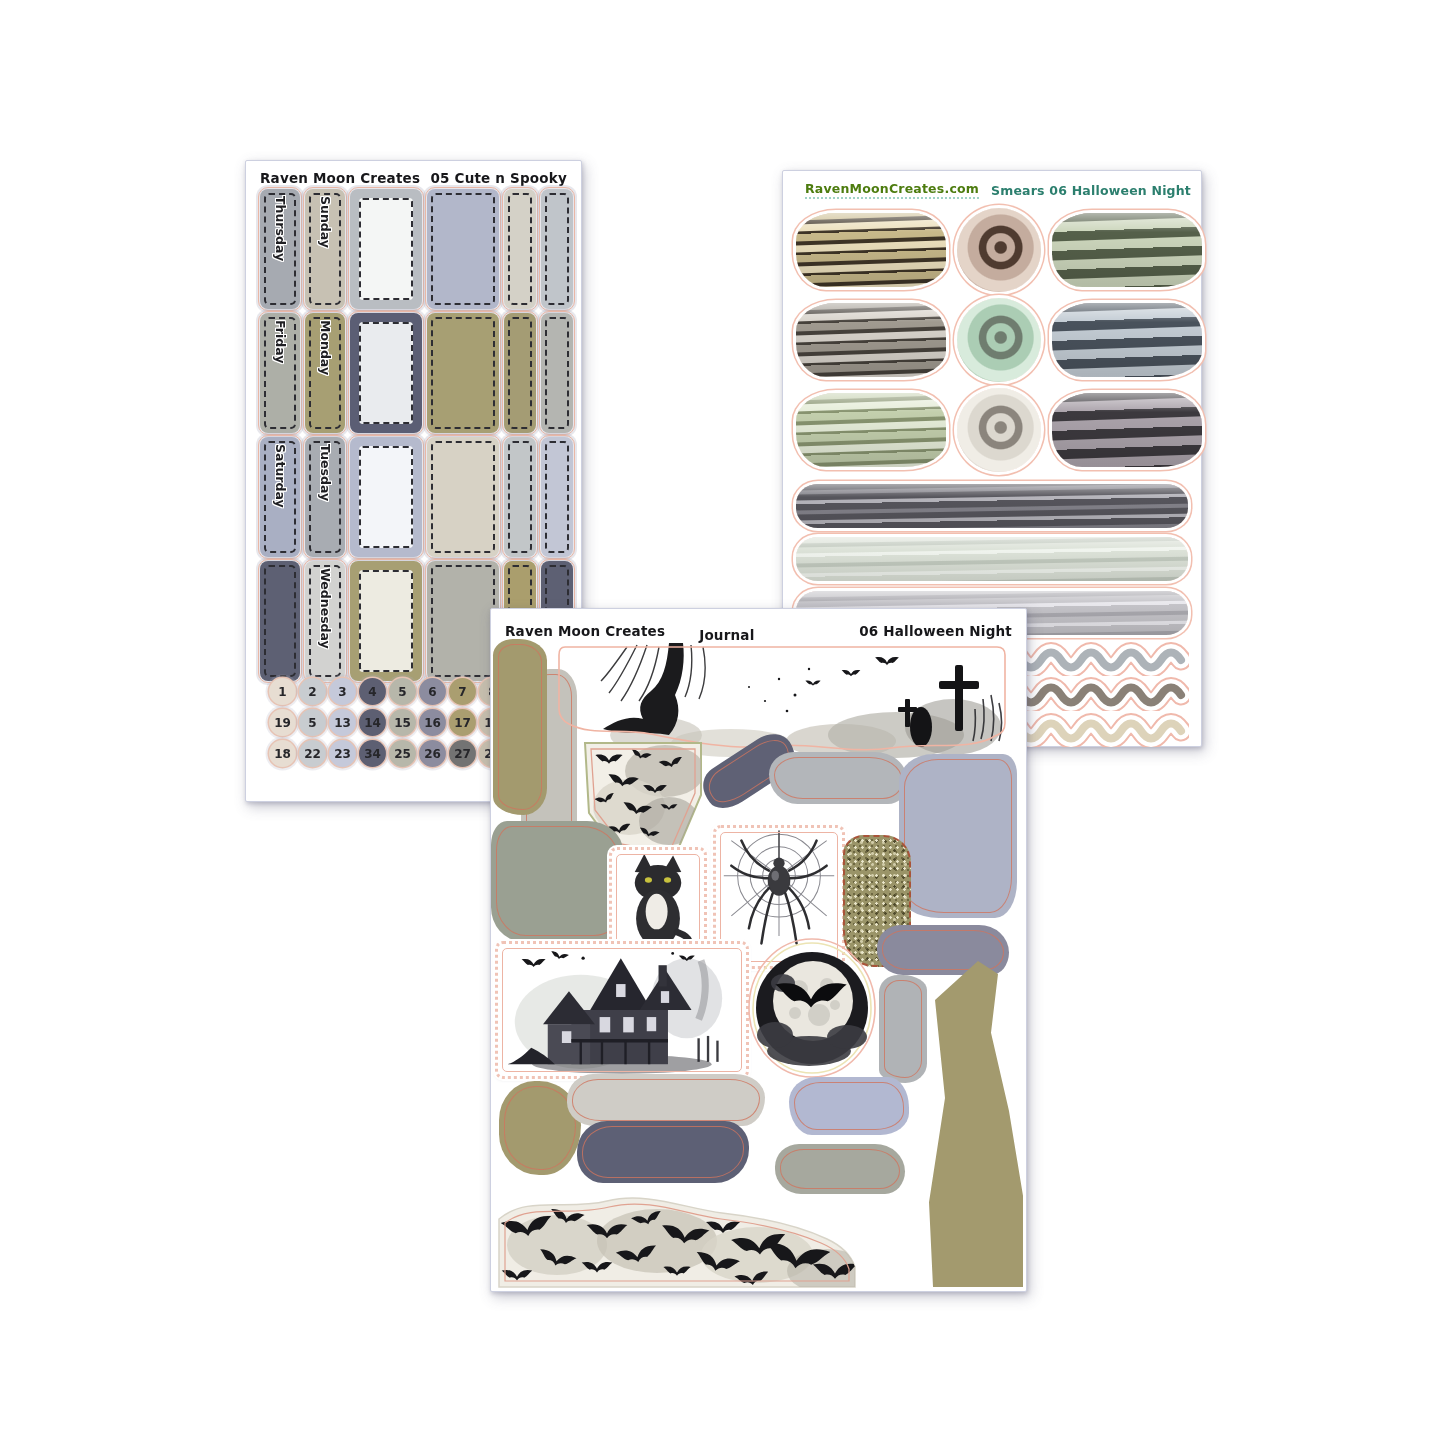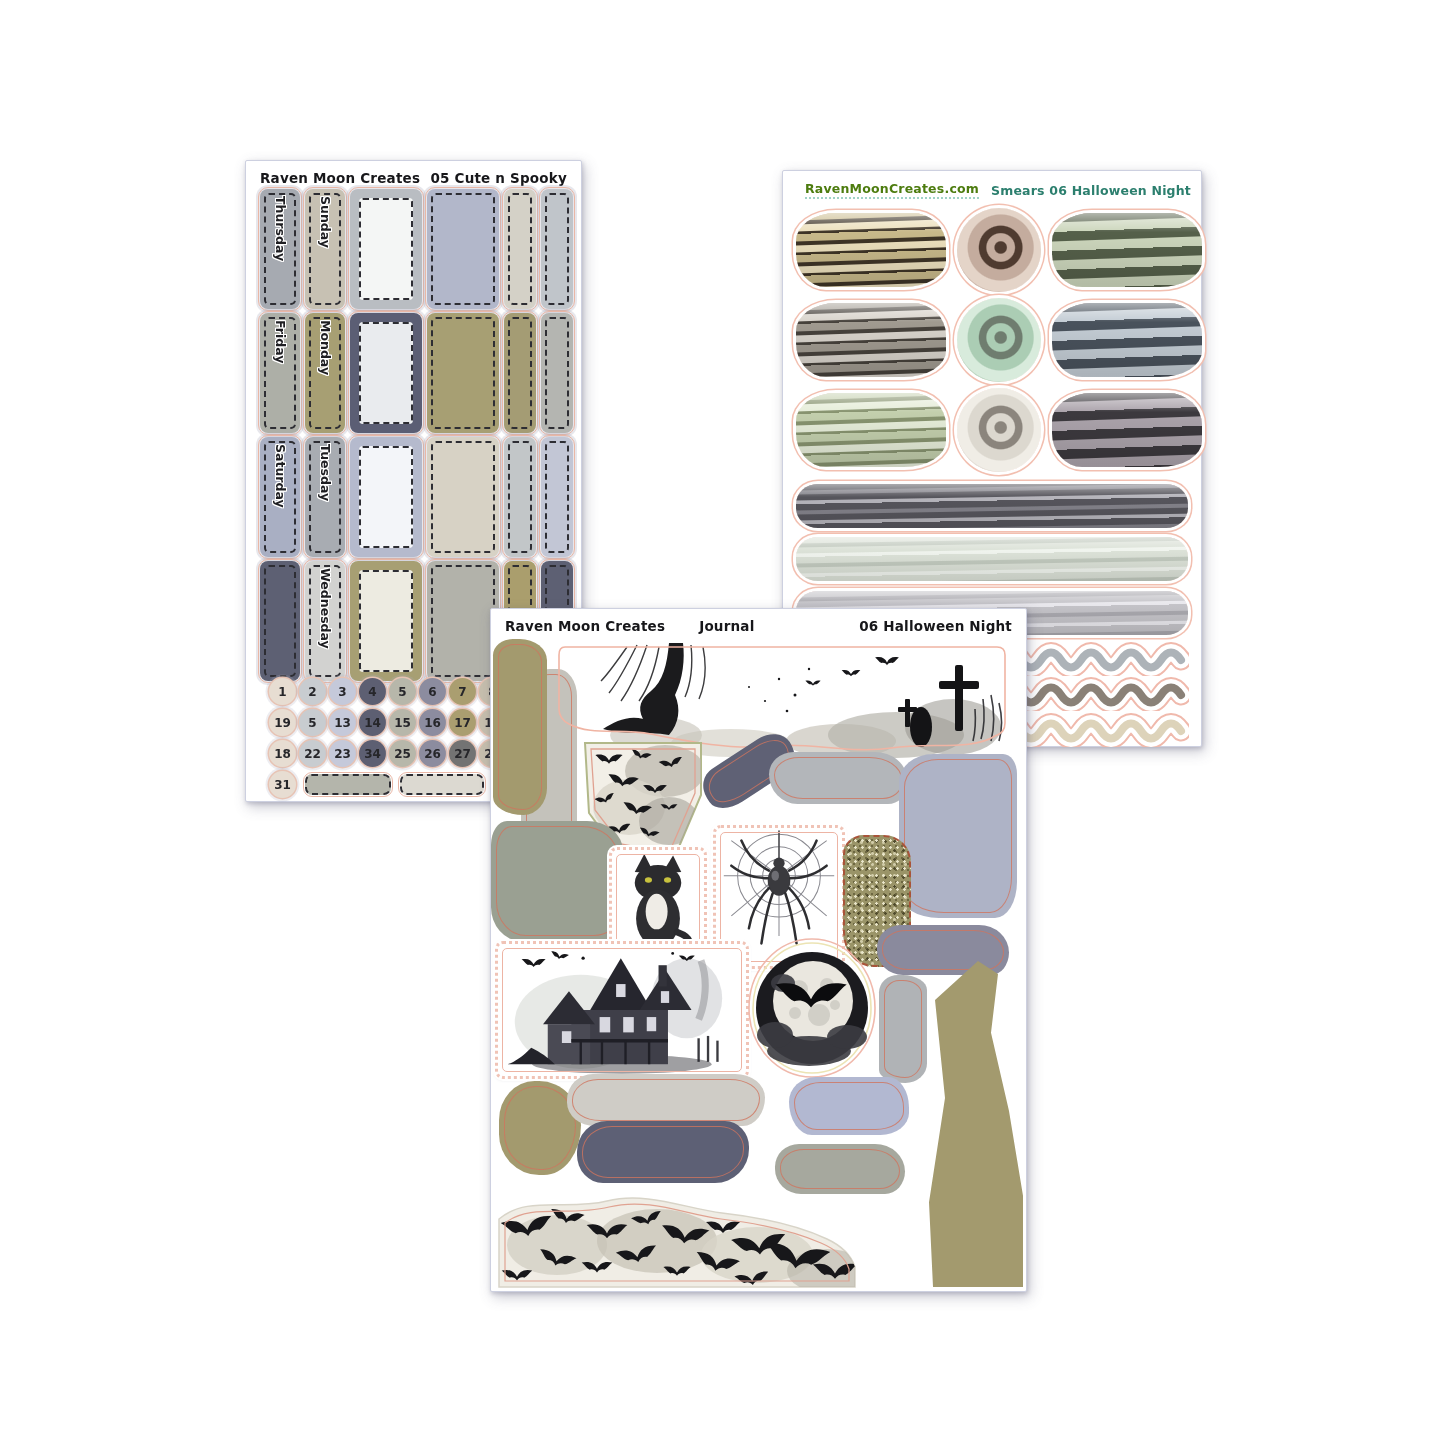--- a/index.html
+++ b/index.html
@@ -135,26 +135,20 @@
         <div class="date-row">
           <div class="date-circle" style="background: rgb(231, 221, 210);">18</div>
           <div class="date-circle" style="background: rgb(200, 204, 208);">22</div>
           <div class="date-circle" style="background: rgb(197, 201, 218);">23</div>
           <div class="date-circle" style="background: rgb(93, 95, 114);">34</div>
           <div class="date-circle" style="background: rgb(183, 183, 170);">25</div>
           <div class="date-circle" style="background: rgb(140, 140, 159);">26</div>
           <div class="date-circle" style="background: #737373;">27</div>
           <div class="date-circle" style="background: rgb(199, 191, 174);">28</div>
         </div>
-        <div class="date-row">
-          <div class="date-circle" style="background: rgb(231, 221, 210);">31</div>
-          <div class="date-bar" style="background: rgb(180, 181, 171); width: 86px;"></div>
-          <div class="date-bar" style="background: rgb(220, 217, 209); width: 84px;"></div>
-          <div class="date-bar" style="background: rgb(159, 163, 184); width: 90px;"></div>
-        </div>
       </div>
   </div>
 
   <div class="sheet" id="sheetB">
     <div class="hdr">
       <svg width="24" height="20" viewBox="0 0 24 20">
         <path d="M3,17 C1,10 5,3 11,3 C13,0 17,1 17,4 L21,6 L17,7 C18,13 13,17 7,16 L1,20 Z" fill="#141416"></path>
       </svg>
       <span class="site">RavenMoonCreates.com</span>
       <span class="subtitle">Smears 06 Halloween Night</span>
@@ -188,21 +182,21 @@
           <path d="M6,20 q10,-15 20,0 t20,0 t20,0 t20,0 t20,0 t20,0 t20,0 t20,0 t20,0 t20,0 t20,0 t20,0 t20,0 t20,0 t20,0 t20,0 t20,0 t20,0 t20,0 " fill="none" stroke="#f0b9ac" stroke-width="21" stroke-linecap="round"></path>
           <path d="M6,20 q10,-15 20,0 t20,0 t20,0 t20,0 t20,0 t20,0 t20,0 t20,0 t20,0 t20,0 t20,0 t20,0 t20,0 t20,0 t20,0 t20,0 t20,0 t20,0 t20,0 " fill="none" stroke="#ffffff" stroke-width="17" stroke-linecap="round"></path>
           <path d="M6,20 q10,-15 20,0 t20,0 t20,0 t20,0 t20,0 t20,0 t20,0 t20,0 t20,0 t20,0 t20,0 t20,0 t20,0 t20,0 t20,0 t20,0 t20,0 t20,0 t20,0 " fill="none" stroke="#ddd3ba" stroke-width="8" stroke-linecap="round"></path>
         </svg>
       </div>
   </div>
 
   <div class="sheet" id="sheetC">
     <div class="hdr">
       <span>Raven Moon Creates</span>
-      <span style="margin-left:34px;">Journal</span>
+      <span style="margin-left:34px;margin-top:9px;">Journal</span>
       <span class="right">06 Halloween Night</span>
     </div>
 
     <div class="piece cutin" style="left: 2px; top: 30px; width: 54px; height: 176px; border-radius: 22px 30px 26px 34px / 18px 24px 30px 20px; z-index: 3; background-color: rgb(163, 154, 110);"></div>
     <div class="piece cutin" style="left: 30px; top: 60px; width: 56px; height: 198px; border-radius: 30px 20px 34px 24px / 22px 28px 20px 30px; z-index: 2; background-color: rgb(196, 194, 187);"></div>
 
     <svg class="piece" style="left:60px;top:30px;z-index:2;" width="462" height="130" viewBox="0 0 462 130">
       <defs>
         <path id="batA" d="M0,2 C-3,-4 -8,-7 -17,-5 C-13,-2 -12,1 -8,3 C-5,2 -2,3 0,6 C2,3 5,2 8,3 C12,1 13,-2 17,-5 C8,-7 3,-4 0,2 Z"></path>
       </defs>

